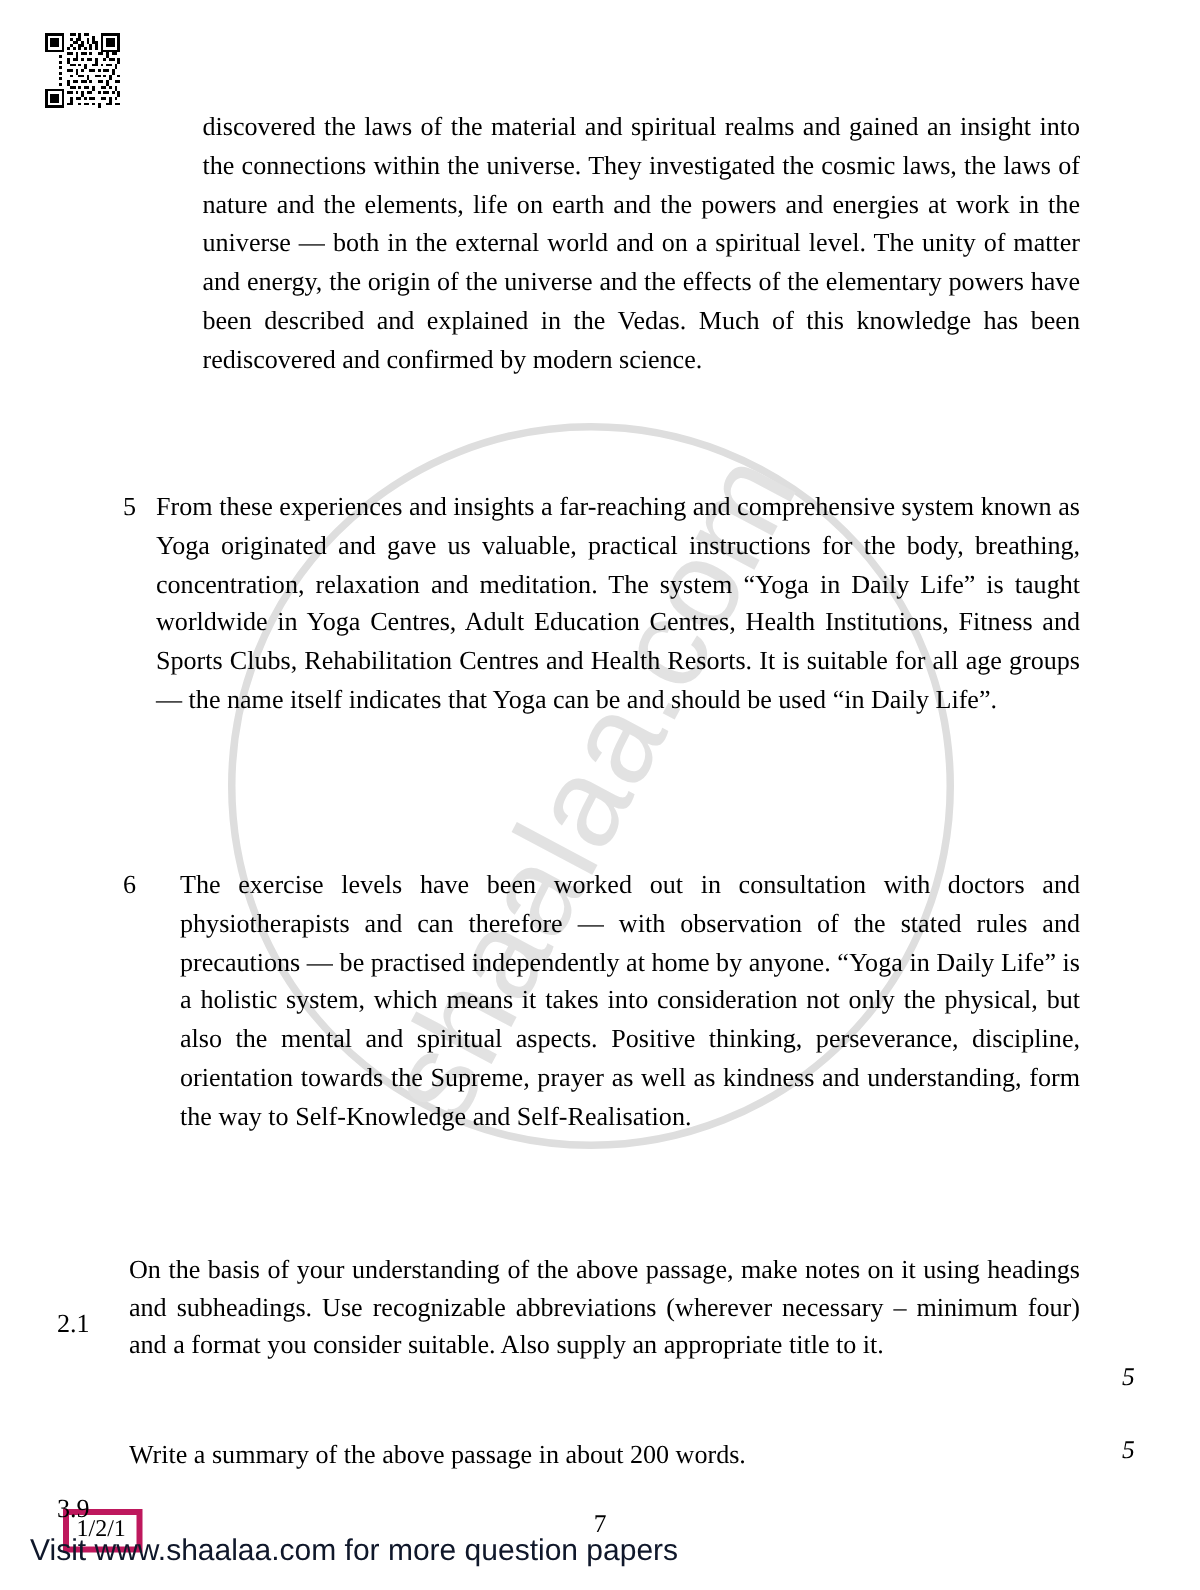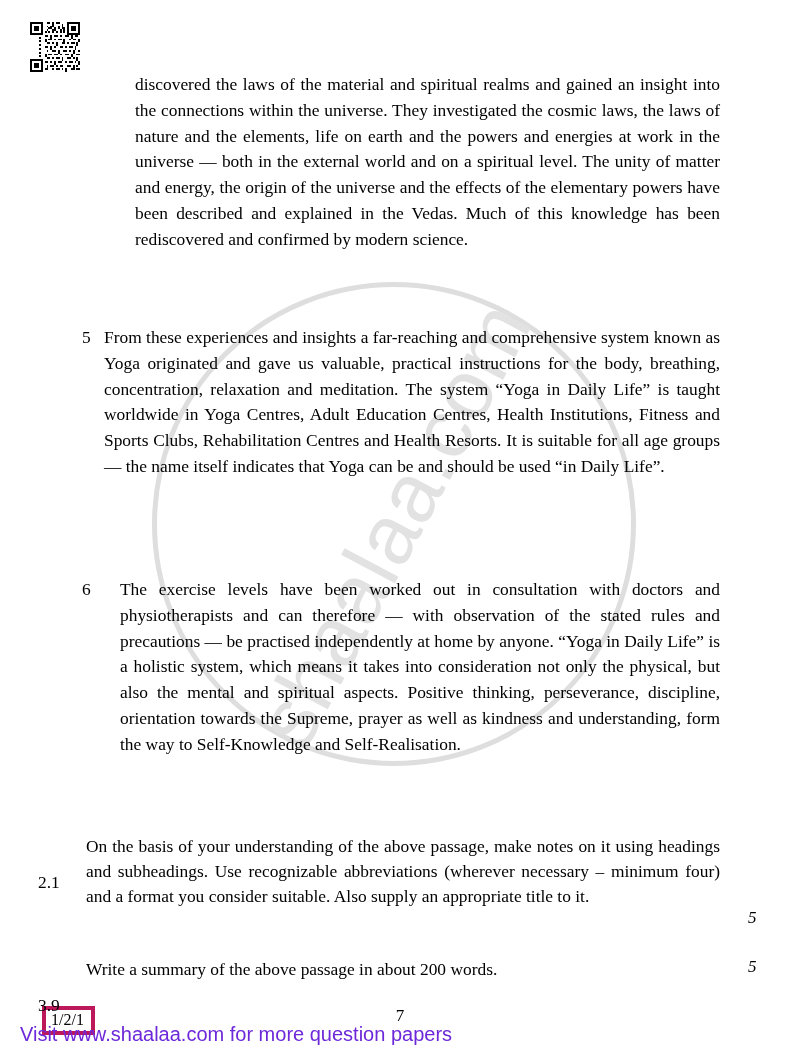--- a/index.html
+++ b/index.html
@@ -188,21 +188,21 @@
     line-height: 20px;
     letter-spacing: 0.2px;
   }
   #footer-overlay {
     position: absolute;
     left: 20px;
     top: 1022px;
     font-family: "Liberation Sans", "DejaVu Sans", sans-serif;
     font-size: 20px;
     line-height: 24px;
-    color: #6d28d9;
+    color: #0f172a;
     white-space: nowrap;
     z-index: 5;
   }
 </style>
 </head>
 <body>
 
 <div id="page">
 
   <div id="qr-code">

